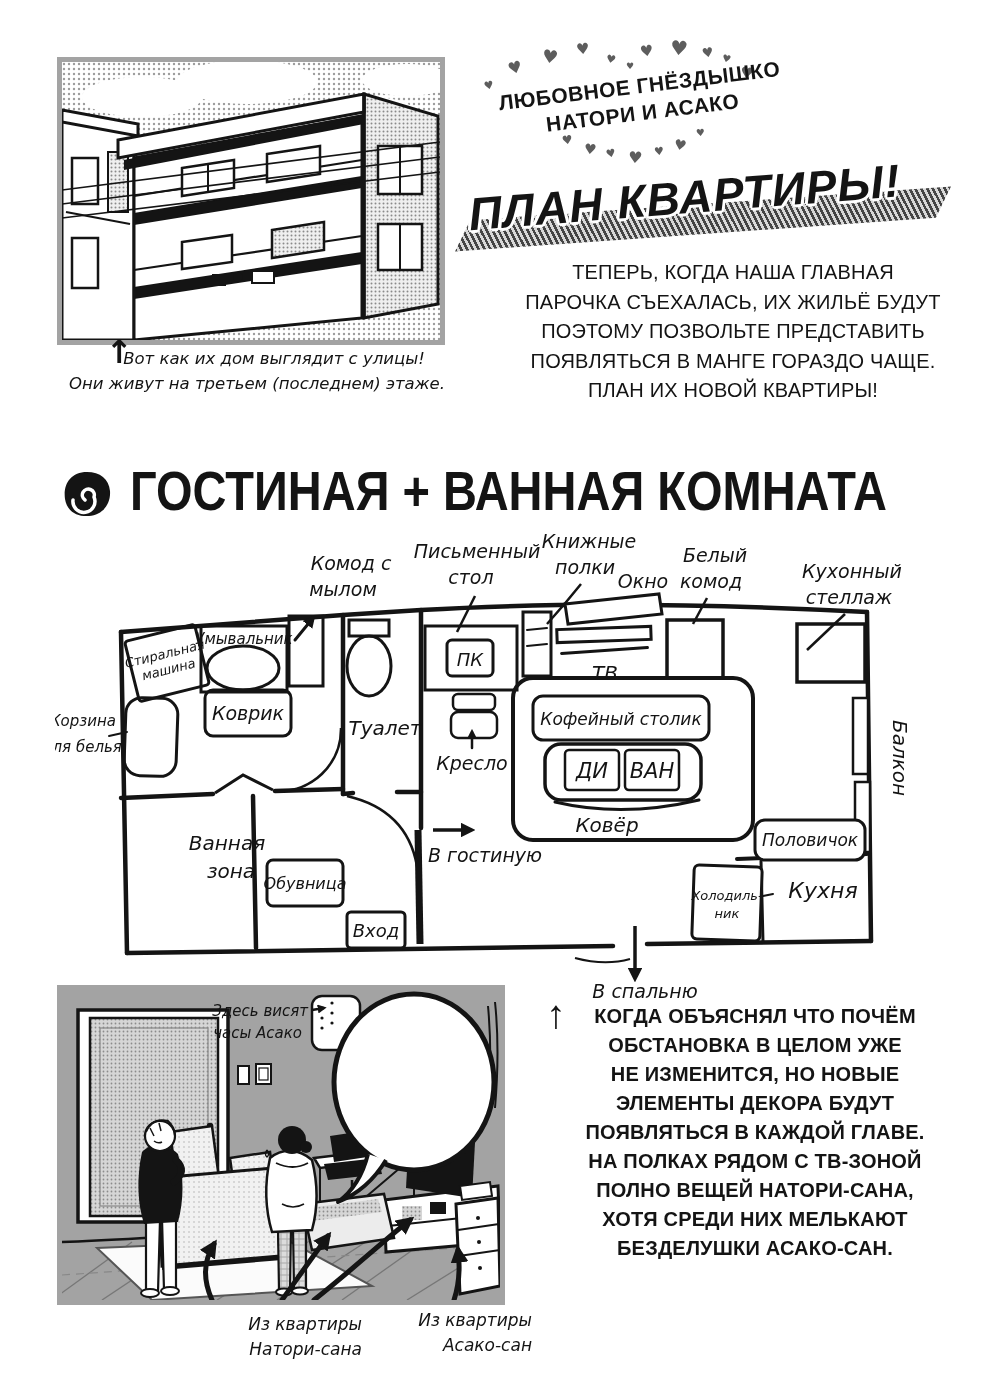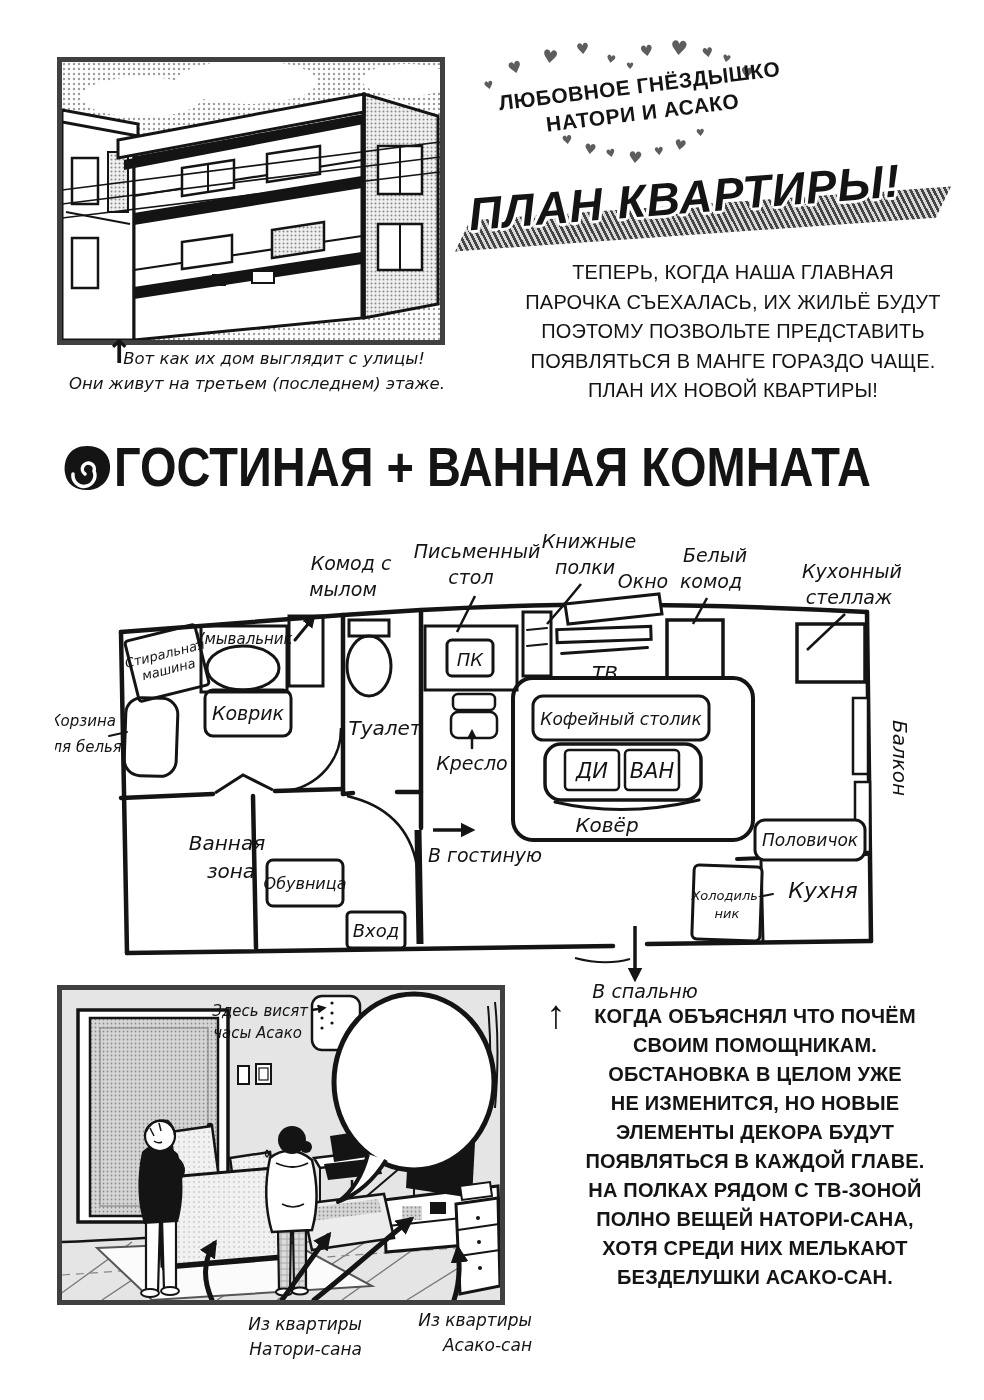--- a/index.html
+++ b/index.html
@@ -1,35 +1,35 @@
 <!DOCTYPE html>
 <html><head>
 <meta charset="utf-8">
 <style>
   html,body{margin:0;padding:0;background:#e8e8e8}
   .page{position:relative;width:984px;height:1400px;background:#fff;overflow:hidden;
         font-family:"Liberation Sans",sans-serif;color:#141414}
   .abs{position:absolute}
-  .panel-frame{position:absolute;border:5px solid #404040;background:#e5e5e5;box-sizing:content-box}
+  .panel-frame{position:absolute;border:5px solid #a3a3a3;background:#a3a3a3;box-sizing:content-box}
   .hand{font-family:"DejaVu Sans",sans-serif;font-style:italic;color:#141414}
   .caps{font-family:"Liberation Sans",sans-serif;font-weight:bold;color:#141414}
   .heart{position:absolute;color:#5d5d5d;line-height:1;font-family:"DejaVu Sans",sans-serif}
   .nest-title{position:absolute;left:8px;top:34px;width:310px;text-align:center;
               transform:rotate(-7deg);font-size:21px;line-height:27px;letter-spacing:.5px}
   .main-title{position:absolute;left:6px;top:0;width:490px;white-space:nowrap;
       font-size:46px;font-weight:bold;font-style:italic;letter-spacing:1px;
       transform:rotate(-4.5deg);
       text-shadow:3px 0 0 #fff,-3px 0 0 #fff,0 3px 0 #fff,0 -3px 0 #fff,
                   2px 2px 0 #fff,-2px -2px 0 #fff,2px -2px 0 #fff,-2px 2px 0 #fff}
   .title-band{position:absolute;left:0;top:36px;width:482px;height:30px;
       background:repeating-linear-gradient(45deg,#454545 0 2px,#d8d8d8 2px 4px);
       transform:rotate(-4deg) skewX(-30deg)}
   .intro{position:absolute;left:498px;top:258px;width:470px;text-align:center;
          font-size:20px;line-height:29.5px;font-weight:normal;letter-spacing:.2px}
-  .section-head{position:absolute;left:60px;top:440px;display:flex;align-items:center;}
+  .section-head{position:absolute;left:60px;top:464px;display:flex;align-items:flex-end;gap:16px}
   .section-title{font-size:47px;font-weight:bold;letter-spacing:0;display:inline-block;
                  transform:scaleY(1.18);transform-origin:center 60%}
   .bld-caption{position:absolute;left:66px;top:346px;width:382px;text-align:center;
                font-size:16.5px;line-height:25px}
   .bld-arrow{position:absolute;left:40px;top:-6px;font-size:32px;font-weight:bold;font-style:normal}
   .note{position:absolute;left:532px;top:1002px;width:446px;text-align:center;
         font-size:20px;line-height:29px;font-weight:bold;letter-spacing:.2px}
   .note-arrow{position:absolute;left:14px;top:-2px;font-size:40px;font-weight:bold}
   .pcap{position:absolute;text-align:right;font-size:17px;line-height:25px}
   .fpl{font-family:"DejaVu Sans",sans-serif;font-style:italic;fill:#141414}
@@ -419,21 +419,20 @@
     <div>Натори-сана</div>
   </div>
   <div class="pcap hand" style="left:352px;top:1308px;width:180px">
     <div>Из квартиры</div>
     <div>Асако-сан</div>
   </div>
 
   <div class="note caps">
     <span class="note-arrow">↑</span>
     <div>КОГДА ОБЪЯСНЯЛ ЧТО ПОЧЁМ</div>
-    <div>СВОИМ ПОМОЩНИКАМ.</div>
     <div>ОБСТАНОВКА В ЦЕЛОМ УЖЕ</div>
     <div>НЕ ИЗМЕНИТСЯ, НО НОВЫЕ</div>
     <div>ЭЛЕМЕНТЫ ДЕКОРА БУДУТ</div>
     <div>ПОЯВЛЯТЬСЯ В КАЖДОЙ ГЛАВЕ.</div>
     <div>НА ПОЛКАХ РЯДОМ С ТВ-ЗОНОЙ</div>
     <div>ПОЛНО ВЕЩЕЙ НАТОРИ-САНА,</div>
     <div>ХОТЯ СРЕДИ НИХ МЕЛЬКАЮТ</div>
     <div>БЕЗДЕЛУШКИ АСАКО-САН.</div>
   </div>
 

